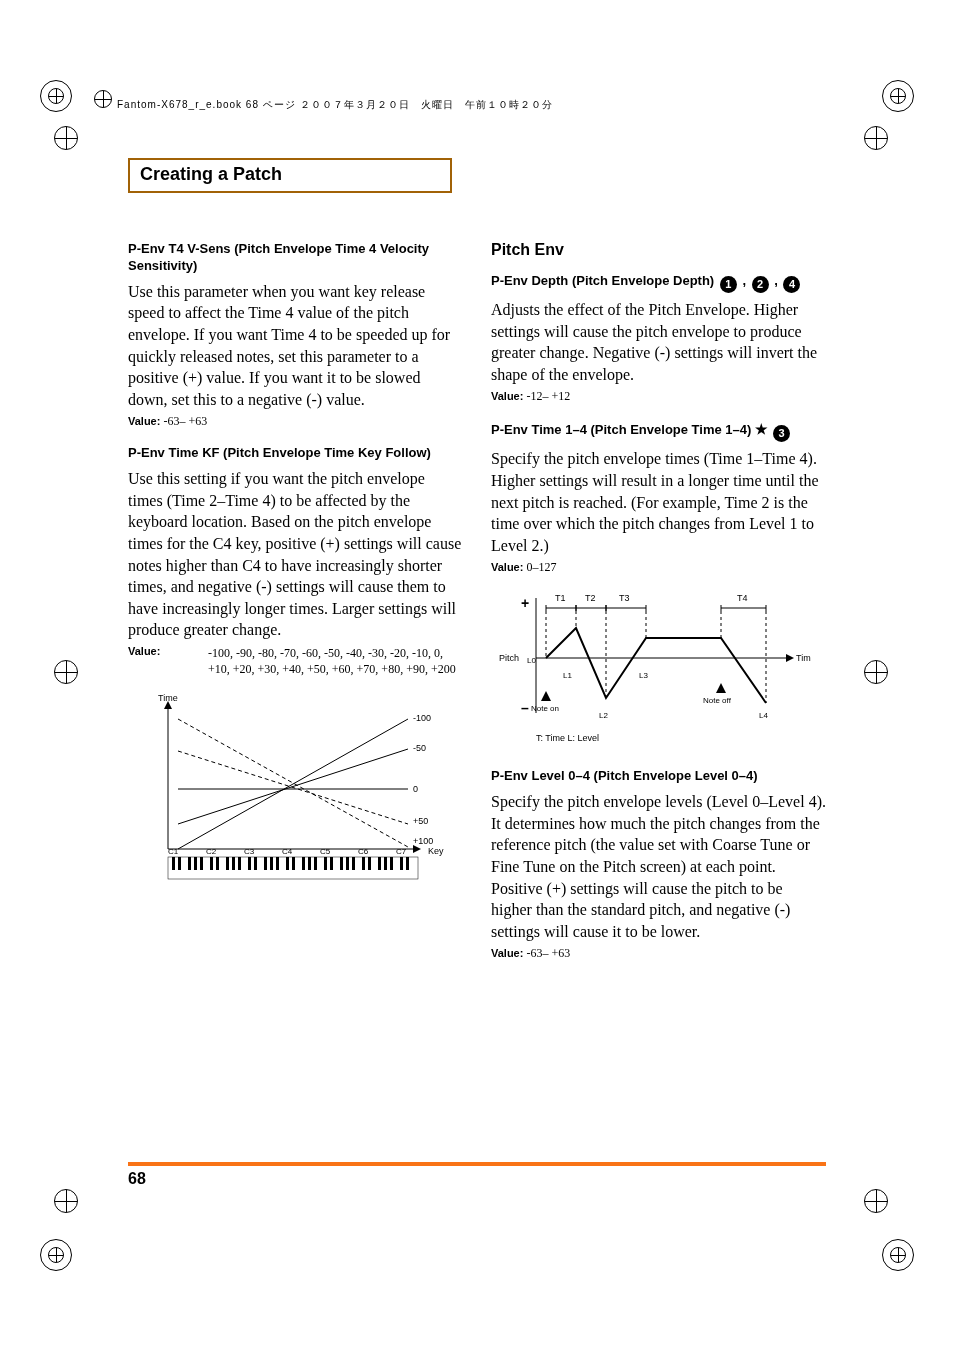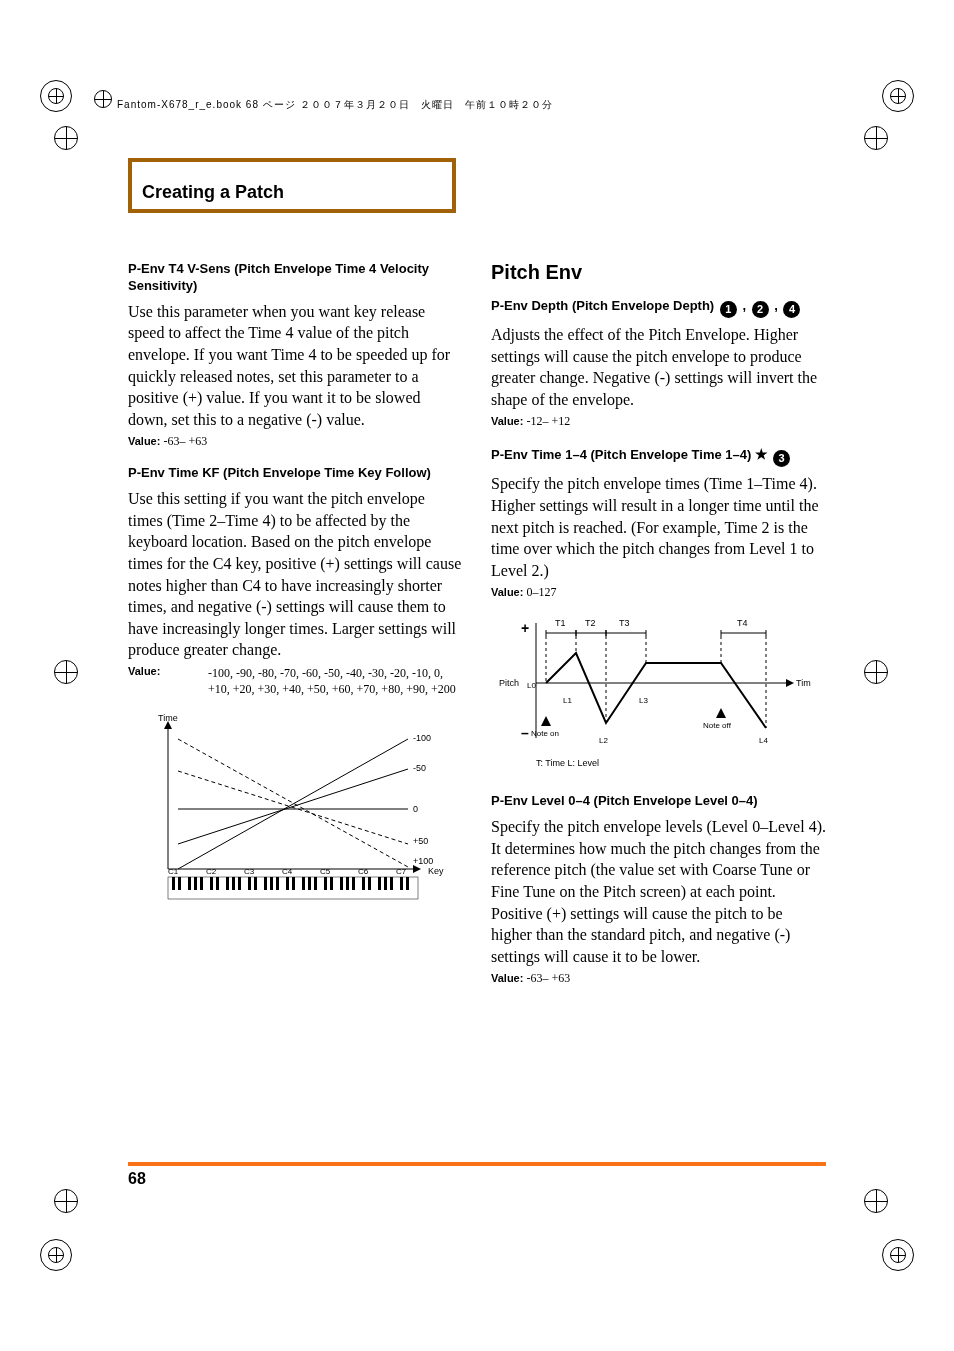--- a/index.html
+++ b/index.html
@@ -45,22 +45,22 @@
 
   .inner-frame {
     position: absolute;
     left: 128px;
     top: 158px;
     width: 698px;
     height: 1030px;
   }
 
   .title-box {
-    border: 4px solid #a16207;
-    padding: 20px 10px 6px;
+    border: 2px solid #a16207;
+    padding: 4px 10px 6px;
     display: inline-block;
     min-width: 300px;
   }
   .title-box span {
     font-family: Arial, "Helvetica Neue", Helvetica, sans-serif;
     font-weight: 900;
     font-size: 18px;
   }
 
   .columns {
@@ -69,21 +69,21 @@
     margin-top: 48px;
   }
   .col {
     flex: 1 1 0;
     font-size: 12px;
   }
 
   h1.section {
     font-family: Arial, sans-serif;
     font-weight: 900;
-    font-size: 20px;
+    font-size: 16px;
     margin: 0 0 14px 0;
   }
   h2.param {
     font-family: Arial, sans-serif;
     font-weight: 900;
     font-size: 13px;
     margin: 0 0 6px 0;
     line-height: 1.3;
   }
   h2.param .circ {

